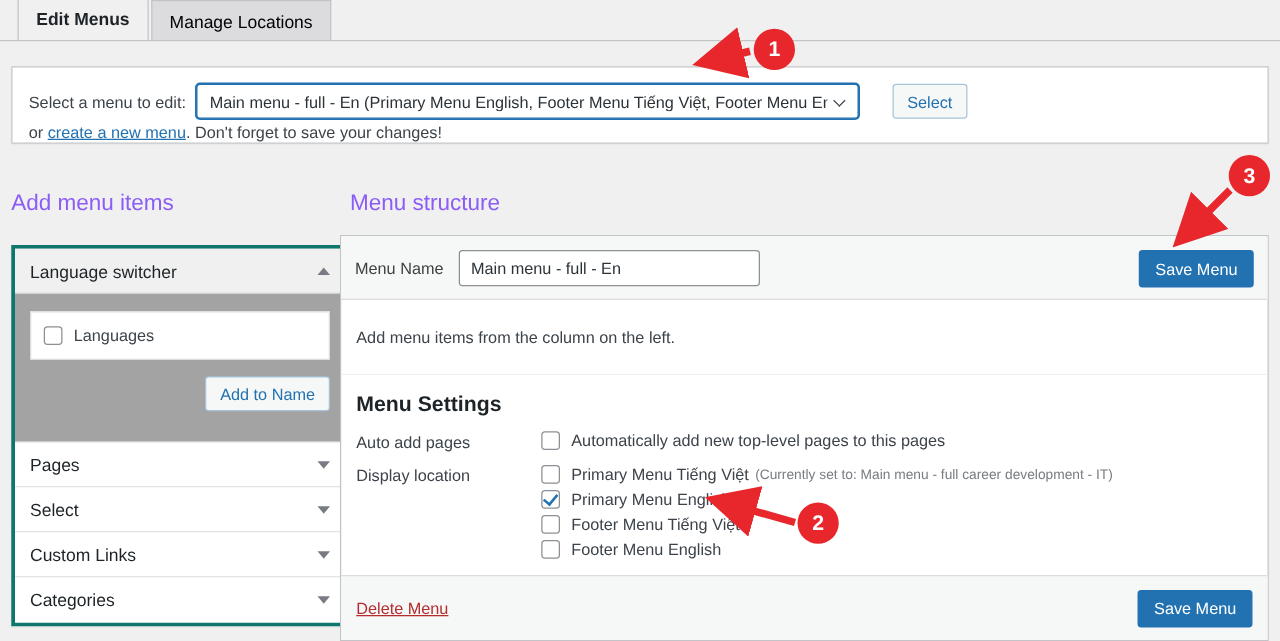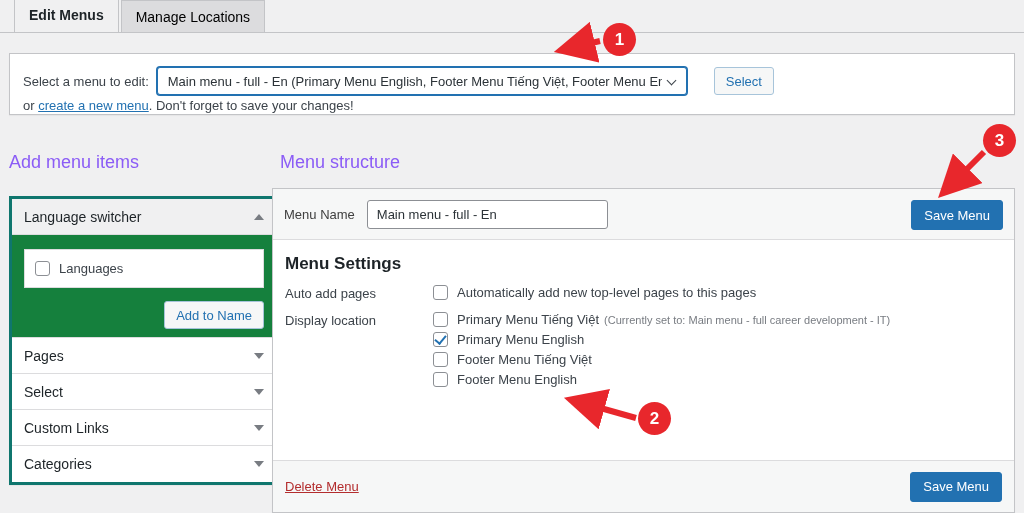--- a/index.html
+++ b/index.html
@@ -158,23 +158,23 @@
   .acc-head:last-child { border-bottom: none; }
   .arrow-up, .arrow-down {
     width: 0; height: 0;
     border-left: 5px solid transparent;
     border-right: 5px solid transparent;
   }
   .arrow-up { border-bottom: 6px solid #787c82; }
   .arrow-down { border-top: 6px solid #787c82; }
 
   .acc-body {
-    padding: 14px 12px 8px 12px;
+    padding: 14px 12px 24px 12px;
     border-bottom: 1px solid #dcdcde;
-    background: #15803d;
+    background: #a3a3a3;
   }
   .list-box {
     border: 1px solid #dcdcde;
     padding: 11px 10px;
     background: #fff;
   }
   .cb-row { display: flex; align-items: center; }
   .cb-row .cb-label { margin-left: 9px; font-size: 13px; color: #3c434a; }
   .add-wrap { display: flex; justify-content: flex-end; margin-top: 13px; }
 
@@ -401,20 +401,21 @@
 </div>
 
 <div class="right-col">
 
   <div class="name-bar">
     <span class="nb-label">Menu Name</span>
     <input class="name-input" type="text" value="Main menu - full - En" style="">
     <button class="btn-primary save-top">Save Menu</button>
   </div>
 
+  <div class="hint">Add menu items from the column on the left.</div>
 
   <div class="settings">
     <h3>Menu Settings</h3>
 
     <div class="set-row">
       <div class="set-label">Auto add pages</div>
       <div class="set-fields">
         <div class="opt">
           <span class="cb"></span>
           <span class="opt-label">Automatically add new top-level pages to this pages</span>

